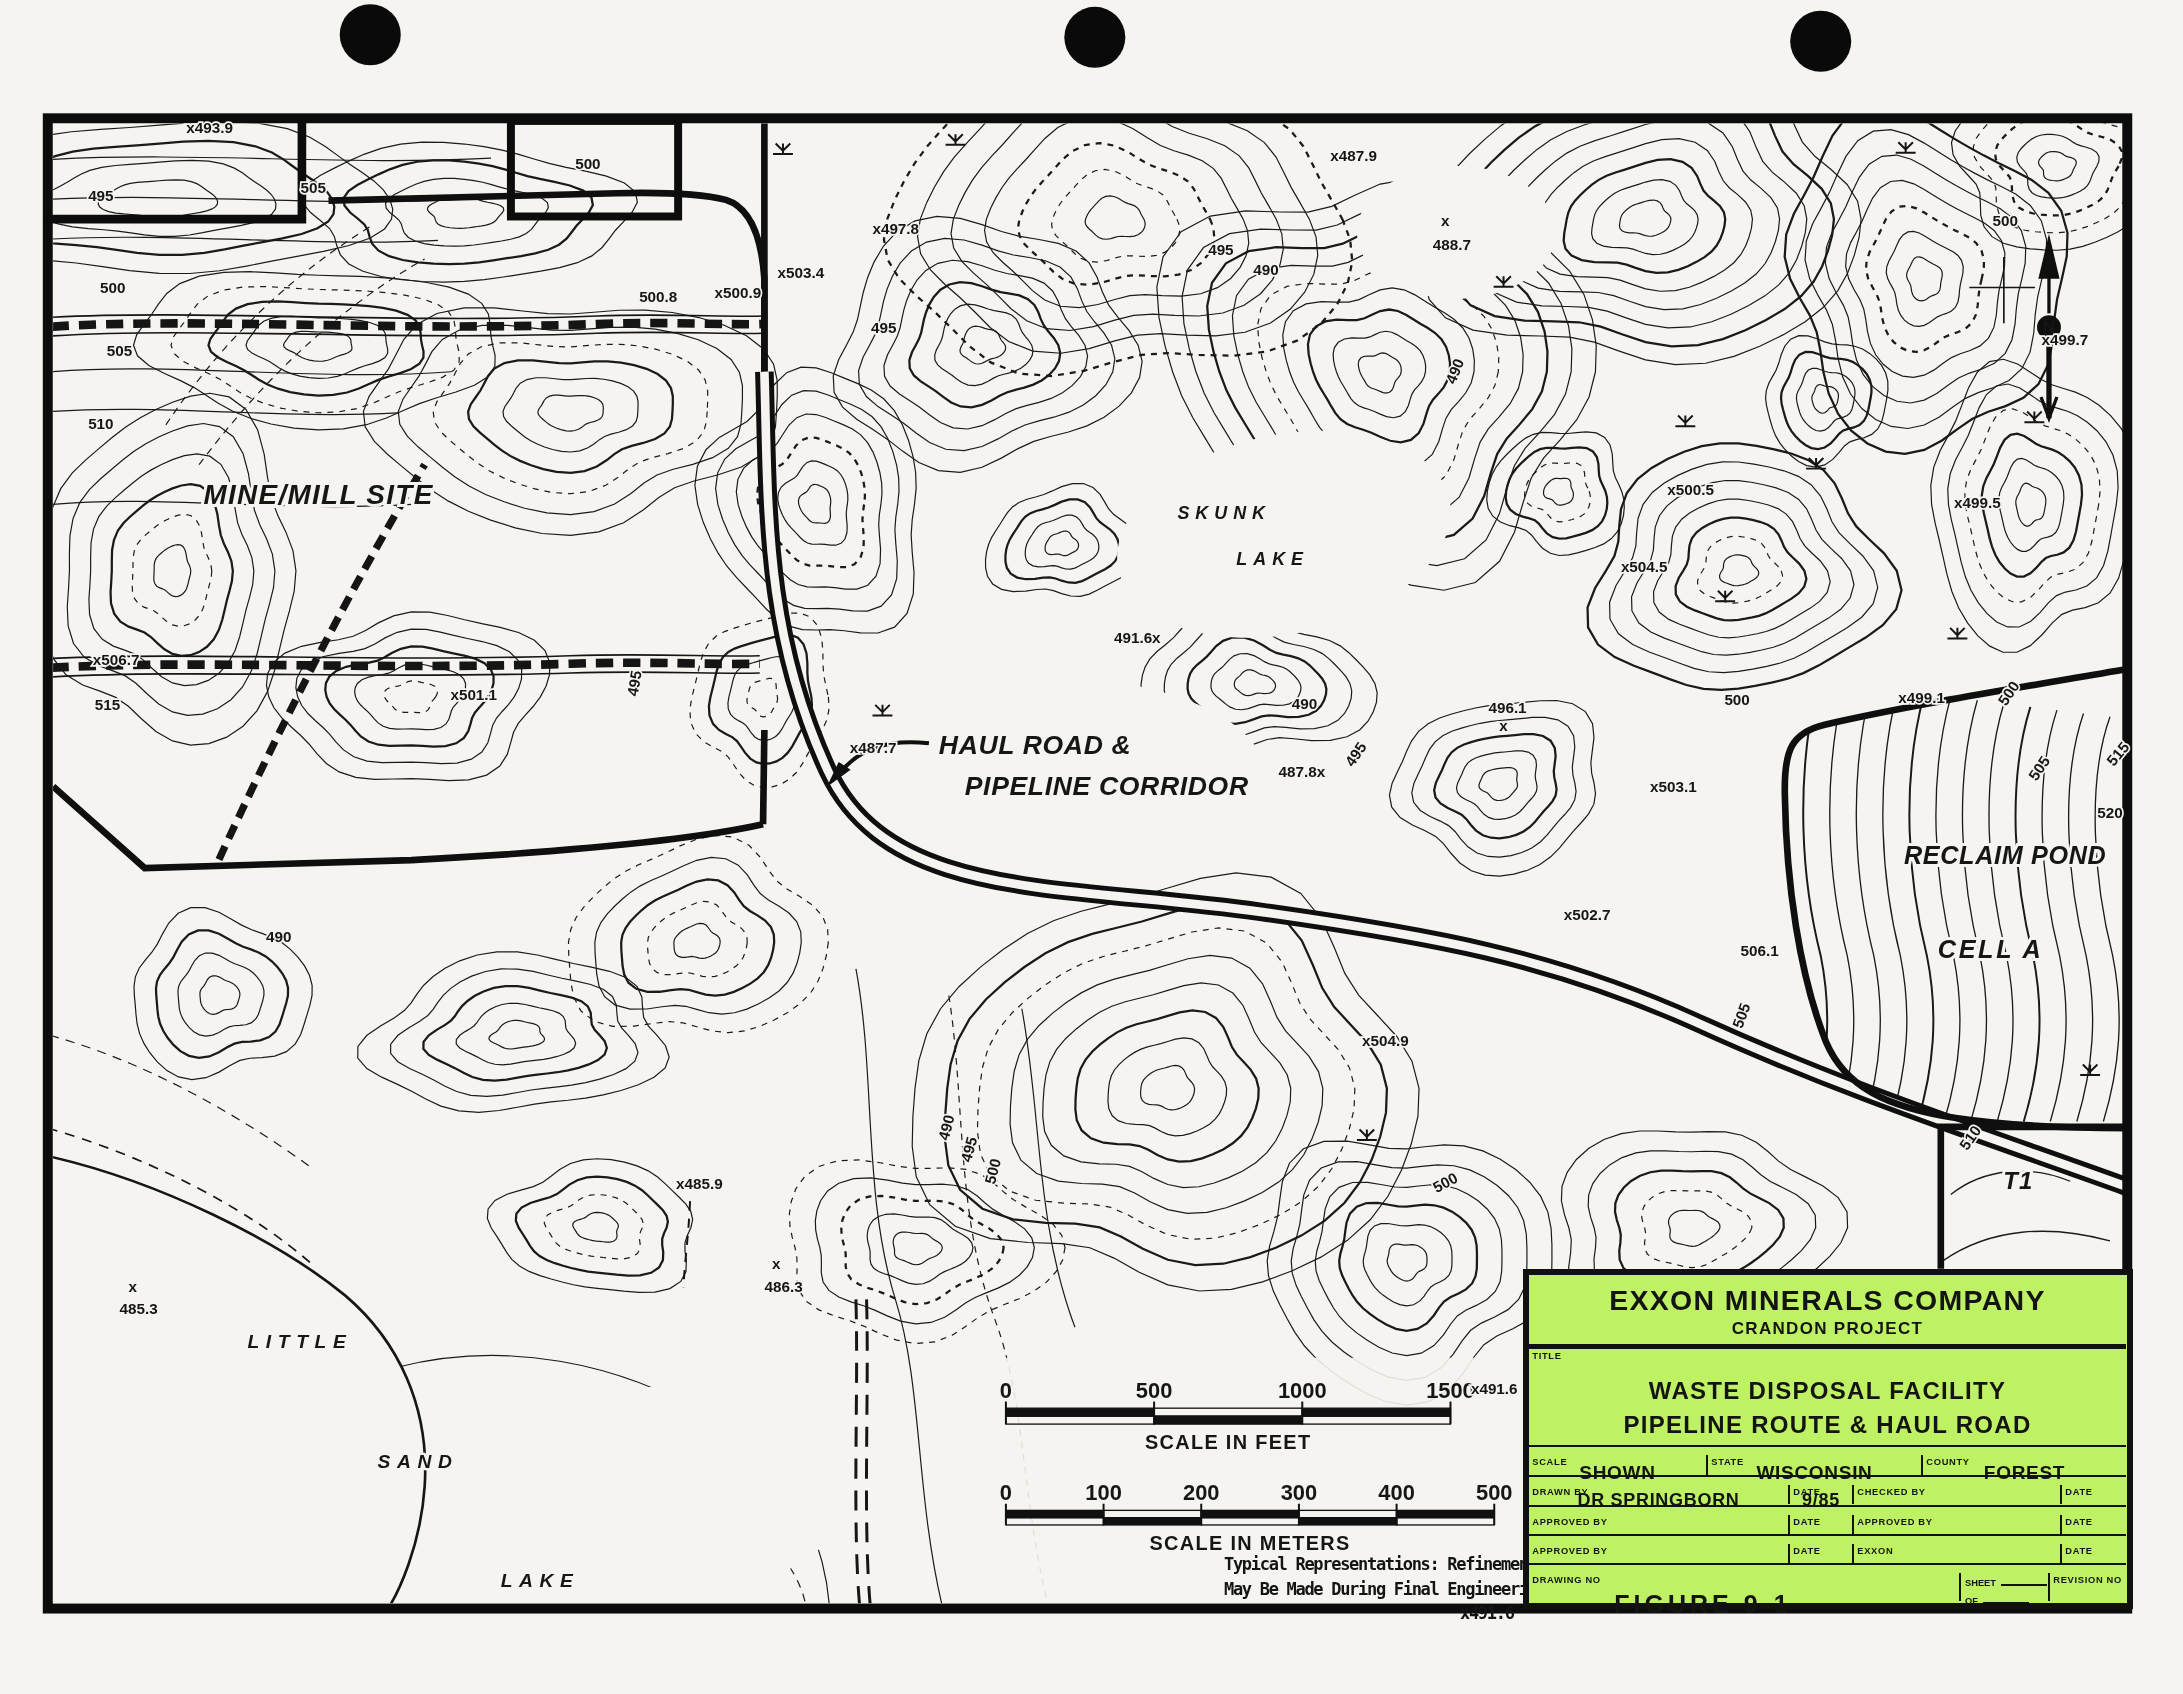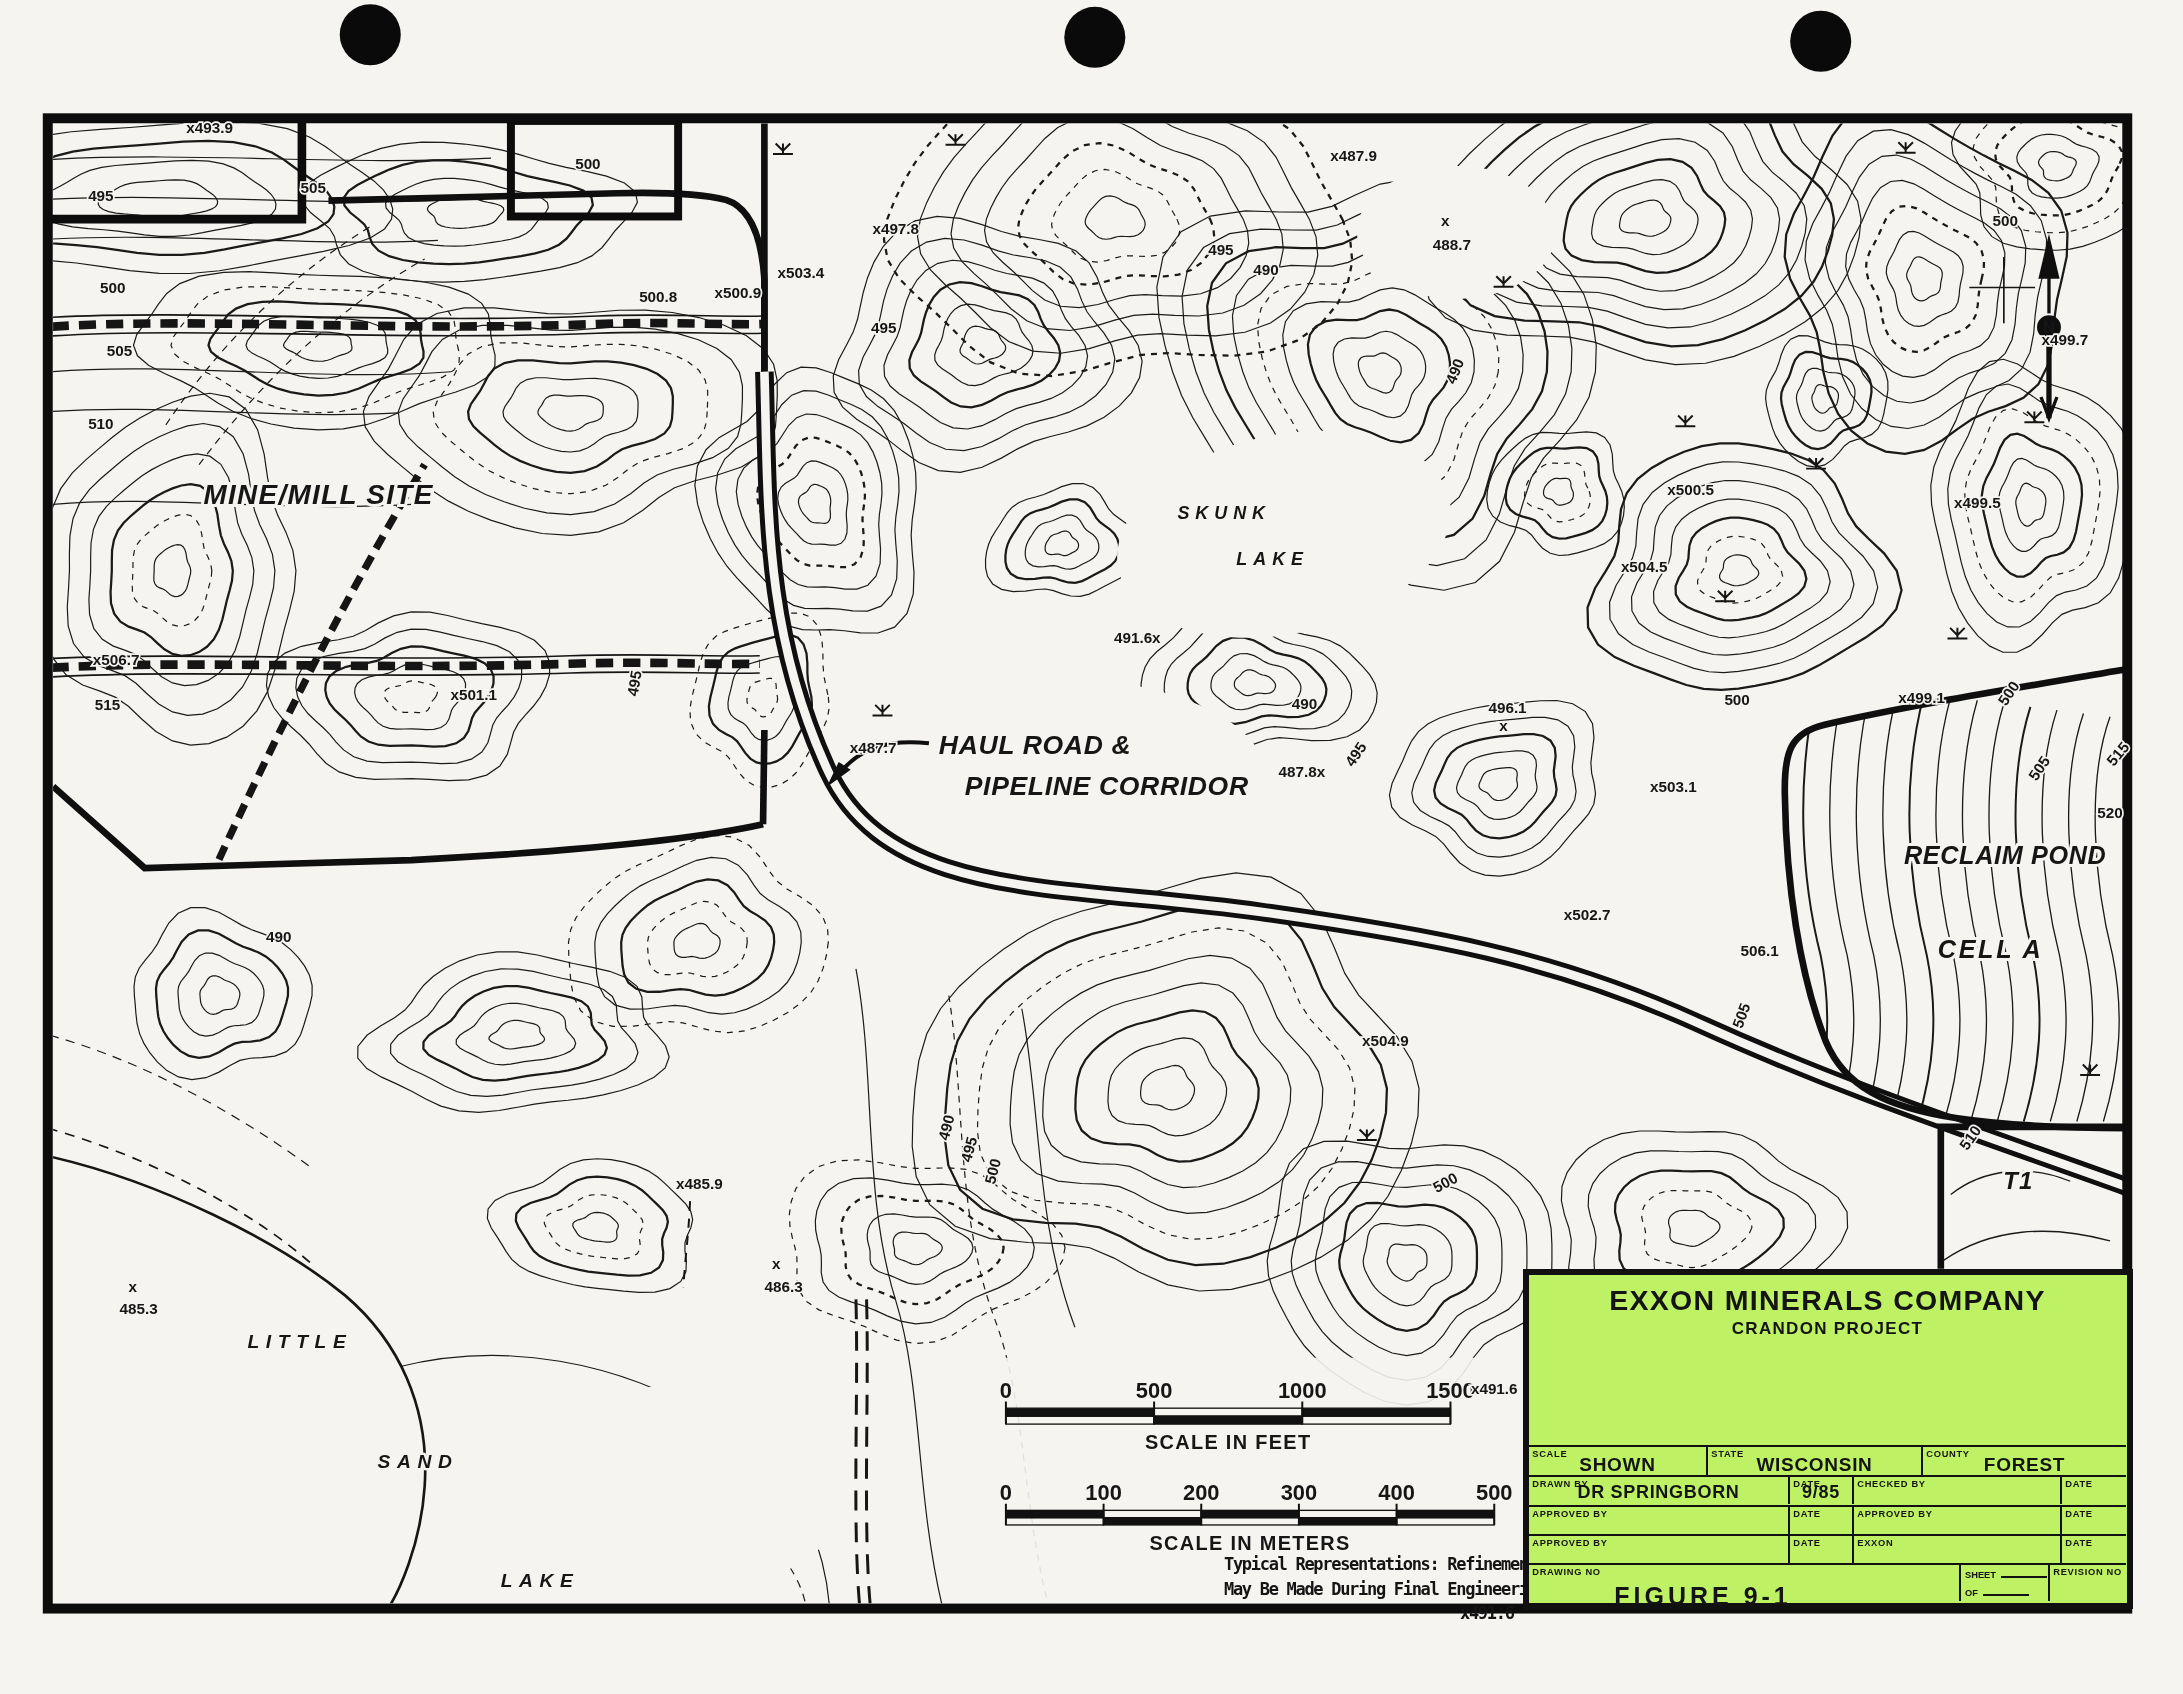--- a/index.html
+++ b/index.html
@@ -13,21 +13,21 @@
   .sbar{font-weight:bold;}
   
   .note{position:absolute;font-family:"DejaVu Sans Mono",monospace;font-weight:bold;
         font-size:17px;letter-spacing:-1.3px;white-space:nowrap;}
   
   .tb{position:absolute;left:1523px;top:1269px;width:610px;height:340px;background:#bef264;
       border:6.6px solid #111;box-sizing:border-box;}
   .tb .row{position:absolute;left:0;width:597px;box-sizing:border-box;border-top:2.7px solid #111;}
   .tb .row.first{border-top:none;}
   .tb .row.thick{border-top:5.3px solid #111;}
-  .tb .cell{position:absolute;top:0;bottom:0;box-sizing:border-box;border-left:2.7px solid #111;}
+  .tb .cell{position:absolute;top:8px;bottom:0;box-sizing:border-box;border-left:2.7px solid #111;}
   .tb .cell.first{border-left:none;}
   .cap{position:absolute;left:3.3px;top:2px;font-size:9.3px;font-weight:bold;letter-spacing:0.7px;}
   .val{position:absolute;left:0;right:0;top:9.3px;text-align:center;font-size:19px;font-weight:bold;letter-spacing:0.7px;}
   .company{position:absolute;left:0;right:0;top:9.3px;text-align:center;font-size:28.5px;font-weight:bold;letter-spacing:1.3px;}
   .project{position:absolute;left:0;right:0;top:44px;text-align:center;font-size:17px;font-weight:bold;letter-spacing:1.3px;}
   .t1{position:absolute;left:0;right:0;top:28px;text-align:center;font-size:24px;font-weight:bold;letter-spacing:1.3px;}
   .t2{position:absolute;left:0;right:0;top:62px;text-align:center;font-size:24px;font-weight:bold;letter-spacing:1.3px;}
   .fig{position:absolute;left:0;right:0;top:10.6px;text-align:center;font-size:25px;font-weight:bold;letter-spacing:4px;margin-top:6px;}
   .sheetln{display:inline-block;width:46px;border-bottom:2.7px solid #111;margin-left:5.3px;}
 </style>
@@ -451,20 +451,25 @@
 
   <div class="note" style="left:1224px;top:1554px;">Typical Representations:  Refinements</div>
   <div class="note" style="left:1224px;top:1579px;">May Be Made During Final Engineering</div>
   <div class="note" style="left:1460px;top:1603px;">x491.6</div>
 
   <div class="tb">
     <div class="row first" style="top:0;height:69px;">
       <div class="company">EXXON MINERALS COMPANY</div>
       <div class="project">CRANDON PROJECT</div>
     </div>
+    <div class="row thick" style="top:69px;height:101px;">
+      <span class="cap">TITLE</span>
+      <div class="t1">WASTE DISPOSAL FACILITY</div>
+      <div class="t2">PIPELINE ROUTE &amp; HAUL ROAD</div>
+    </div>
     <div class="row" style="top:170px;height:30.5px;">
       <div class="cell first" style="left:0;width:177px;">
         <span class="cap">SCALE</span>
         <div class="val" style="top:6.6px;">SHOWN</div>
       </div>
       <div class="cell" style="left:177px;width:215px;">
         <span class="cap">STATE</span>
         <div class="val" style="top:6.6px;">WISCONSIN</div>
       </div>
       <div class="cell" style="left:392px;width:205px;">

